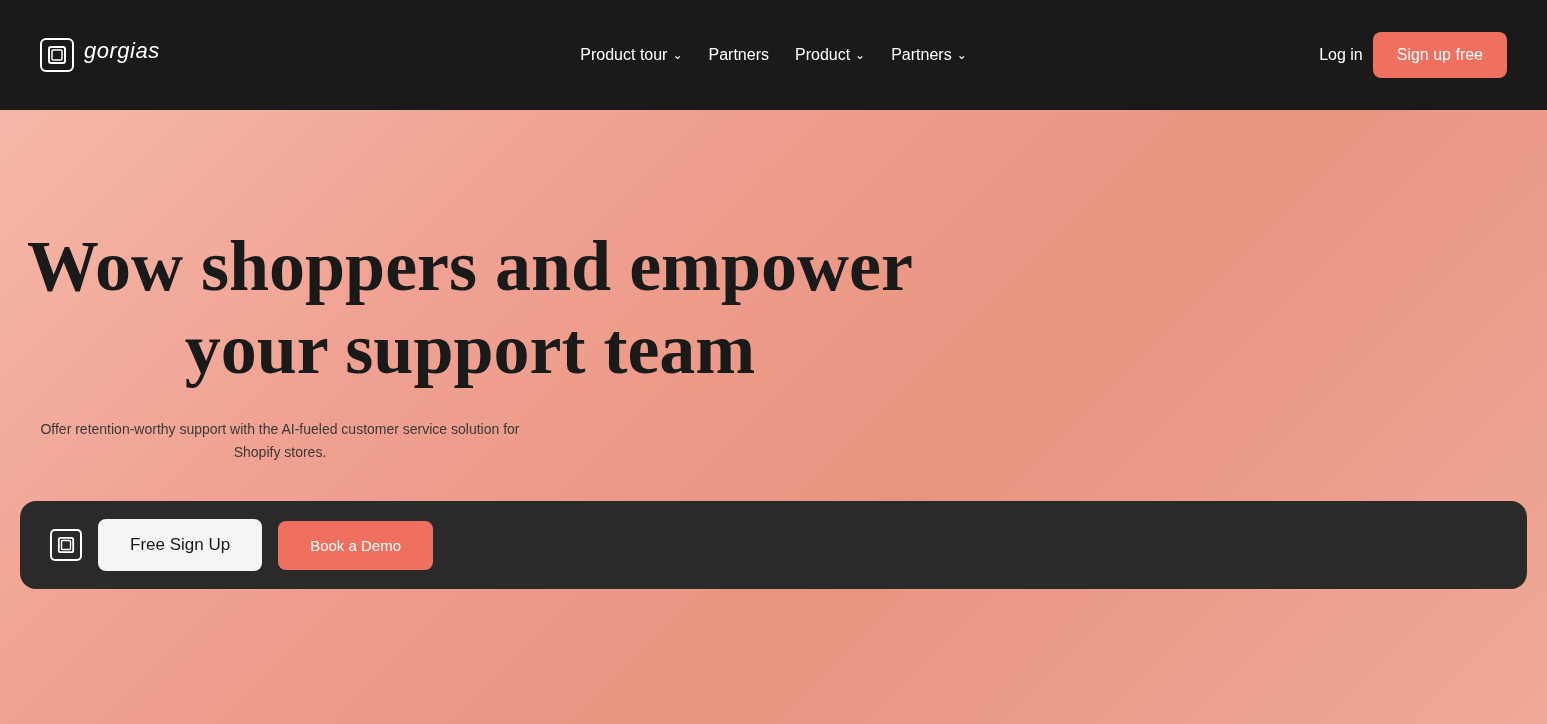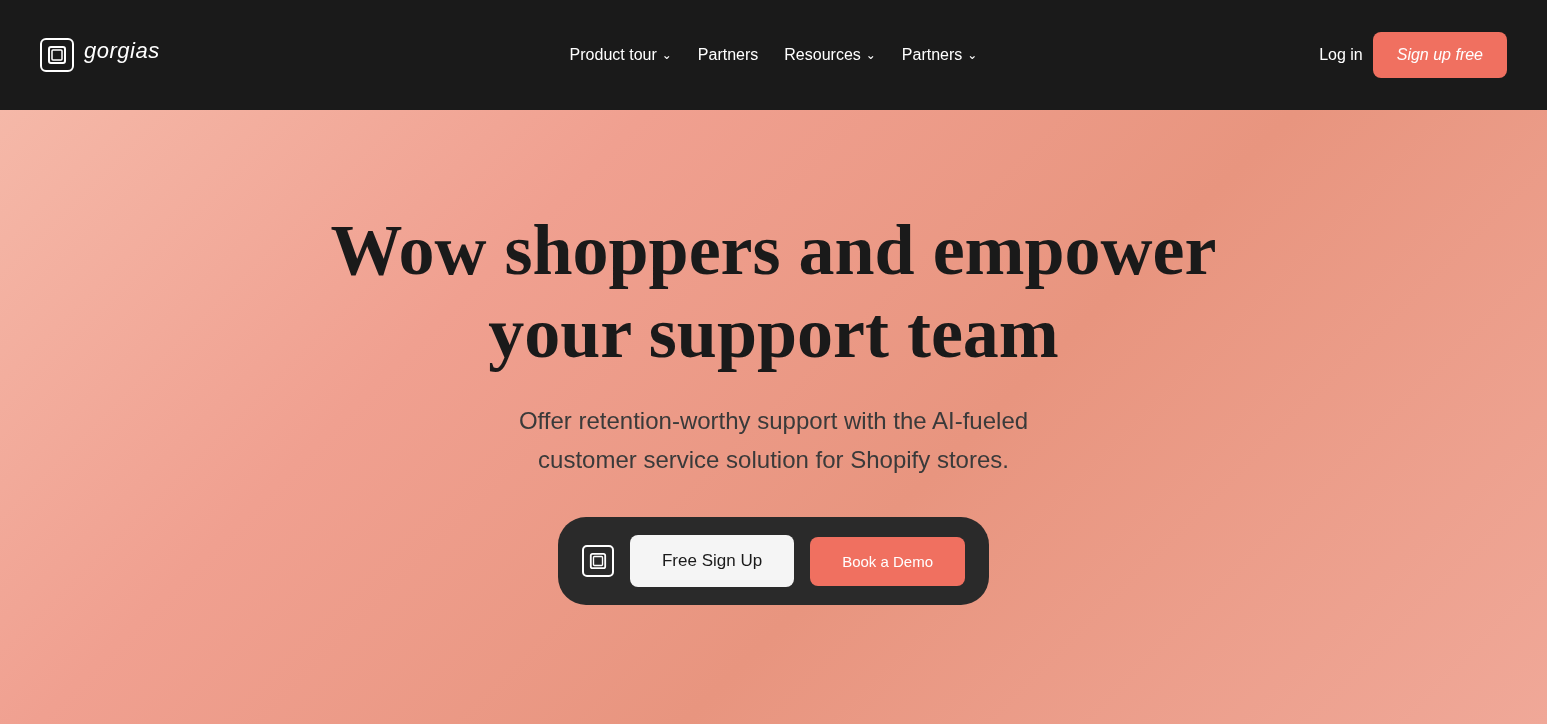--- a/index.html
+++ b/index.html
@@ -102,61 +102,59 @@
     .signup-btn {
       background-color: #f07060;
       color: #ffffff;
       border: none;
       border-radius: 8px;
       padding: 14px 24px;
       font-size: 16px;
       font-weight: 500;
       cursor: pointer;
       white-space: nowrap;
-      font-style: italic;
     }
 
     
     .hero {
       background: linear-gradient(135deg, #f5b8a8 0%, #f0a090 30%, #e8957f 60%, #f0a898 100%);
       height: calc(724px - 110px);
       display: flex;
       flex-direction: column;
-      align-items: center;
       justify-content: center;
       padding: 40px 20px 60px;
       position: relative;
     }
 
     .hero-title {
       font-size: 72px;
       font-weight: 700;
       color: #1a1a1a;
       text-align: center;
       line-height: 1.15;
       max-width: 900px;
       font-family: Georgia, 'Times New Roman', serif;
       margin-bottom: 28px;
     }
 
     .hero-subtitle {
-      font-size: 24px;
+      font-size: 14px;
       font-weight: 400;
       color: #3a3a3a;
       text-align: center;
       max-width: 520px;
       line-height: 1.6;
       margin-bottom: 38px;
     }
 
     
     .cta-box {
       background-color: #2a2a2a;
-      border-radius: 28px;
-      padding: 18px 24px;
+      border-radius: 16px;
+      padding: 18px 30px;
       display: flex;
       align-items: center;
       gap: 16px;
     }
 
     .cta-logo-icon {
       width: 32px;
       height: 32px;
       border: 2px solid #ffffff;
       border-radius: 5px;
@@ -213,21 +211,21 @@
 
   <div class="nav-links">
     <span class="nav-link">
       <span>Product tour</span>
       <span class="chevron">⌄</span>
     </span>
     <span class="nav-link">
       <span>Partners</span>
     </span>
     <span class="nav-link">
-      <span>Resources</span>
+      <span>Product</span>
       <span class="chevron">⌄</span>
     </span>
     <span class="nav-link">
       <span>Partners</span>
       <span class="chevron">⌄</span>
     </span>
   </div>
 
   <div class="nav-actions">
     <span class="login-link">Log in</span>

